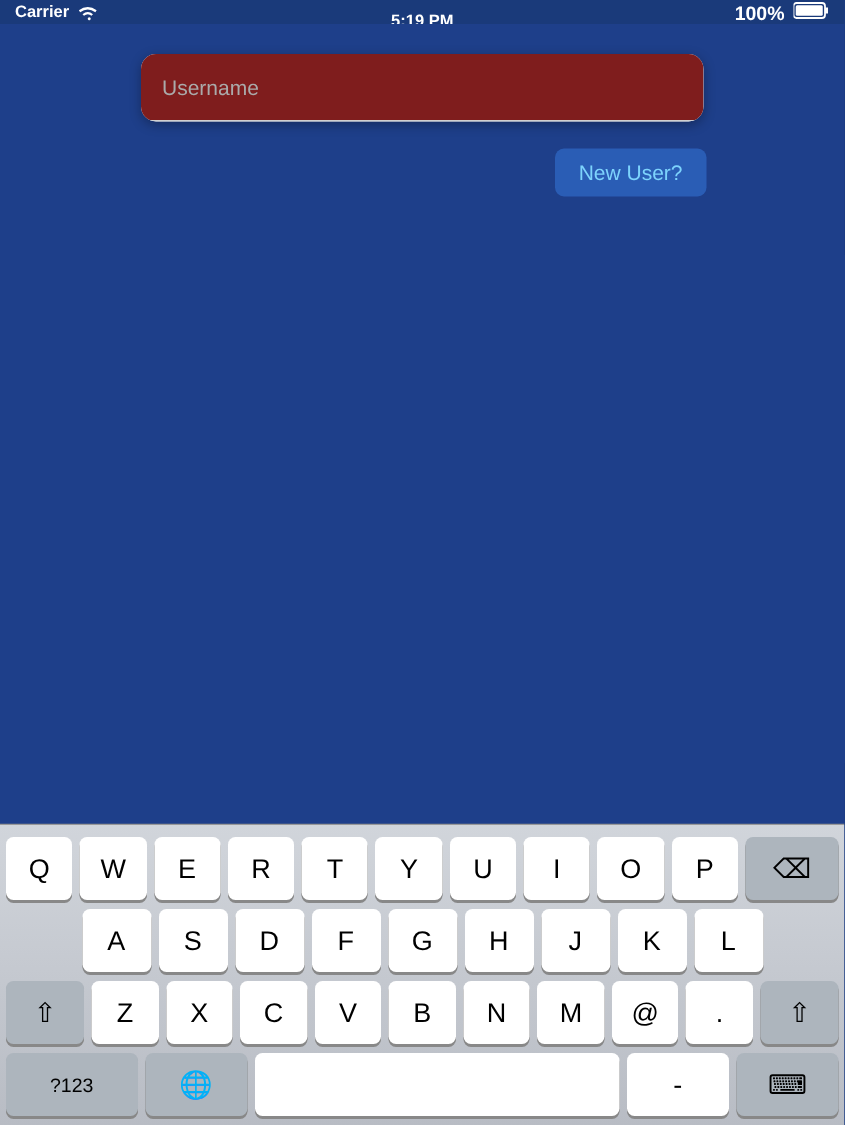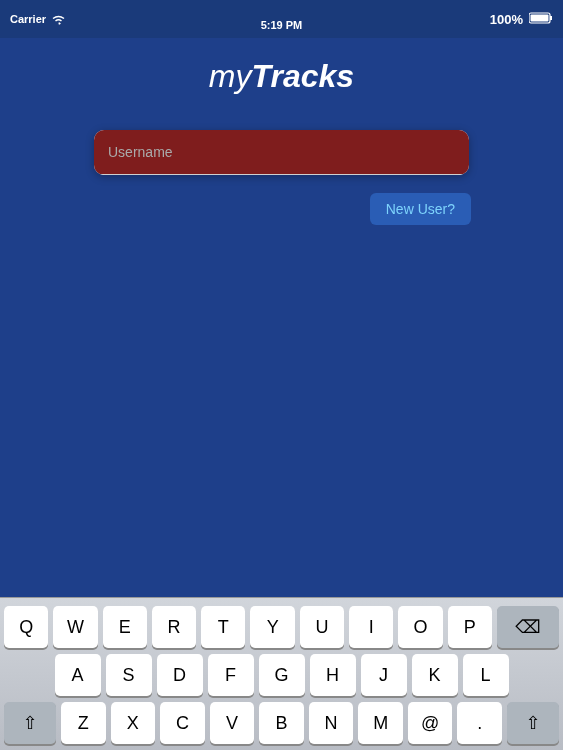--- a/index.html
+++ b/index.html
@@ -9,21 +9,21 @@
       overflow: hidden;
       font-family: -apple-system, 'Helvetica Neue', Helvetica, Arial, sans-serif;
       background: #1a3a7a;
       display: flex;
       flex-direction: column;
     }
 
     
     .status-bar {
       background: #1a3a7a;
-      height: 38px;
+      height: 16px;
       display: flex;
       align-items: center;
       justify-content: space-between;
       padding: 0 10px;
       color: white;
       font-size: 11px;
       font-weight: 600;
       flex-shrink: 0;
     }
     .status-bar-left {
@@ -223,23 +223,20 @@
     <svg width="24" height="12" viewBox="0 0 24 12">
       <rect x="0" y="1" width="21" height="10" rx="2" fill="none" stroke="white" stroke-width="1.2"></rect>
       <rect x="21" y="4" width="2" height="4" fill="white"></rect>
       <rect x="1.5" y="2.5" width="18" height="7" rx="1" fill="white"></rect>
     </svg>
   </div>
 </div>
 
 <div class="main-content">
 
-  <div class="app-title">
-    <span class="my">my</span><span class="tracks">Tracks</span>
-  </div>
 
   <div class="login-form">
     <input type="text" placeholder="Username" style="">
     <div class="divider"></div>
   </div>
 
   <button class="new-user-btn">New User?</button>
 </div>
 
 <div class="keyboard">
@@ -277,13 +274,20 @@
     <div class="key">C</div>
     <div class="key">V</div>
     <div class="key">B</div>
     <div class="key">N</div>
     <div class="key">M</div>
     <div class="key at-key">@</div>
     <div class="key period-key">.</div>
     <div class="key shift">⇧</div>
   </div>
 
+  <div class="keyboard-row">
+    <div class="key numbers-key">?123</div>
+    <div class="key globe-key">🌐</div>
+    <div class="key spacebar"></div>
+    <div class="key dash-key">-</div>
+    <div class="key keyboard-key">⌨</div>
+  </div>
 </div>
 
 </body></html>

